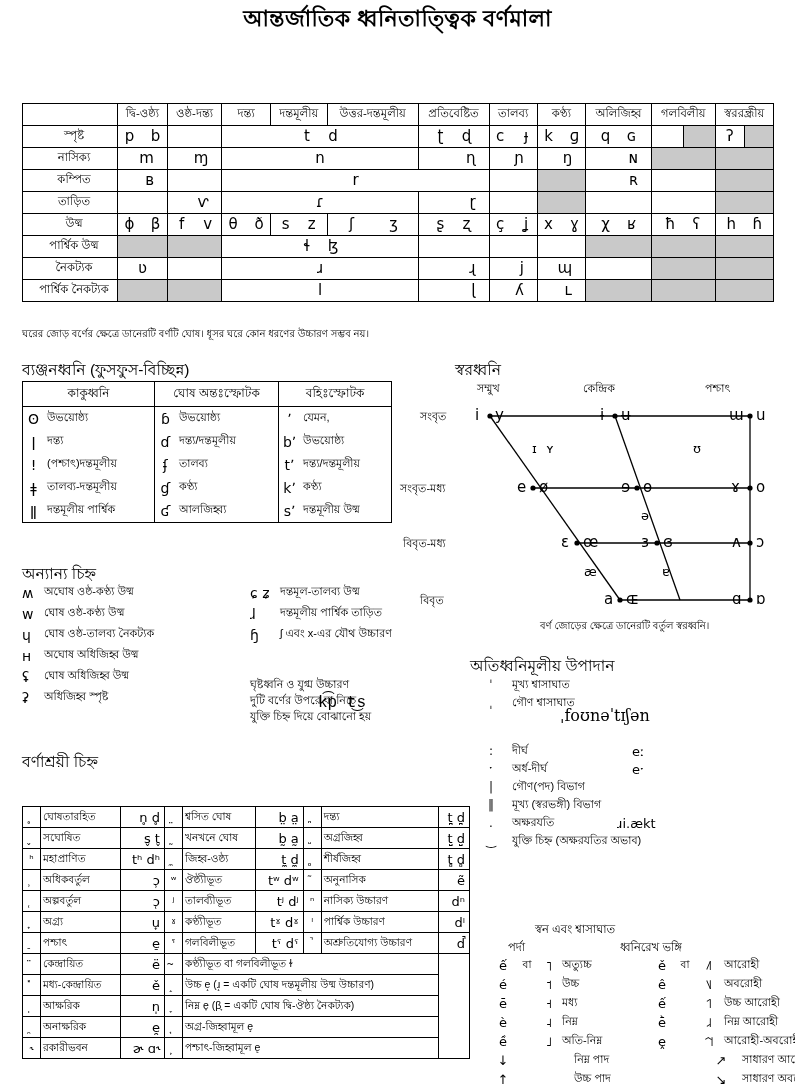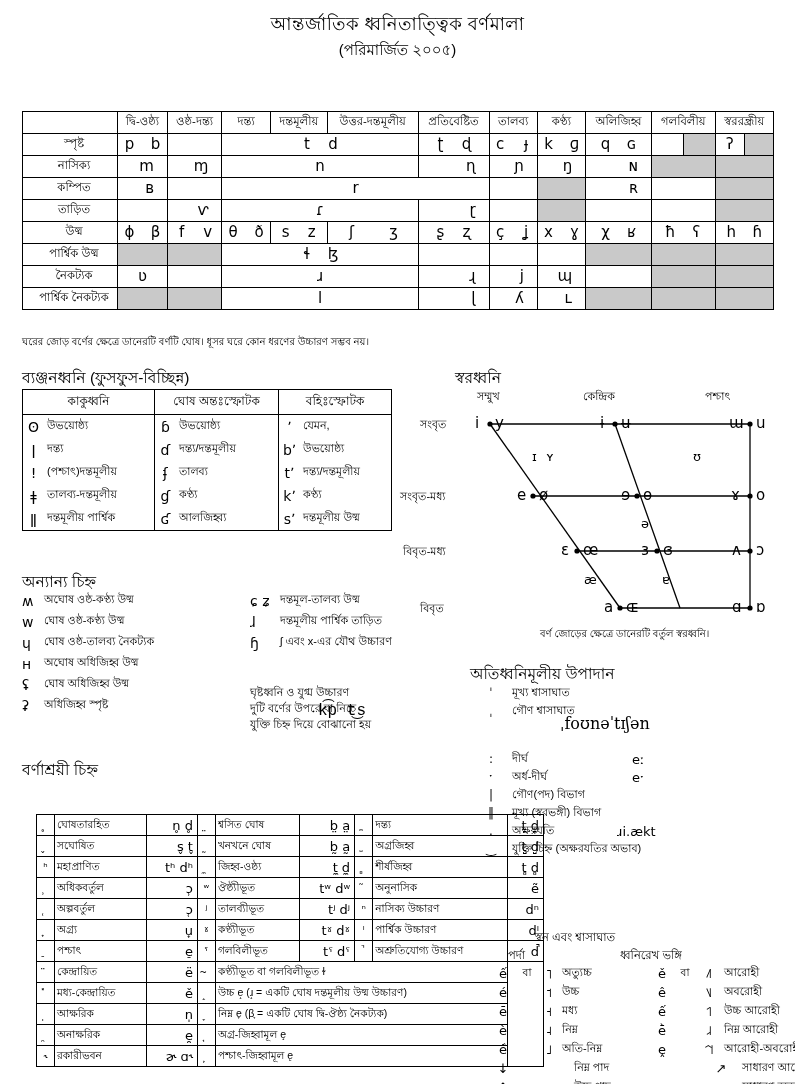--- a/index.html
+++ b/index.html
@@ -5,22 +5,22 @@
   html,body{margin:0;padding:0;}
   body{
     width:795px;height:1084px;background:#fff;color:#000;
     font-family:"Liberation Sans", sans-serif;
     position:relative;overflow:hidden;
   }
   .page{position:relative;width:795px;height:1084px;}
 
   
   .main-title{
-    text-align:center;font-size:18px;font-weight:normal;
-    letter-spacing:.5px;margin:14px 0 0 0;line-height:1.15;
+    text-align:center;font-size:22px;font-weight:bold;
+    letter-spacing:.5px;margin:6px 0 0 0;line-height:1.15;
   }
   .sub-title{text-align:center;font-size:15px;margin:3px 0 0 0;}
   .sec-title{font-size:14.5px;margin:0;padding:0;}
   .sec-title.big{font-size:15.5px;}
 
   
   table{border-collapse:collapse;}
   .ipa{font-family:"DejaVu Sans", sans-serif;}
 
   
@@ -72,21 +72,21 @@
   .orow{display:flex;align-items:center;height:21px;}
   .osym{font-family:"DejaVu Sans",sans-serif;font-size:14px;width:22px;display:inline-block;text-align:left;}
   .ocol2{position:absolute;left:250px;top:576px;width:220px;font-size:11px;}
   .obig{position:absolute;left:250px;top:660px;font-size:11px;line-height:1.45;margin-top:11px;}
   .kpts{position:absolute;left:318px;top:688px;font-family:Liberation Mono, monospace;font-size:16px;}
 
   
   .dia-title{position:absolute;left:22px;top:744px;}
   .dia-sub{position:absolute;left:22px;top:765px;font-size:11.5px;}
   .dia{
-    position:absolute;left:36px;top:800px;width:508px;
+    position:absolute;left:22px;top:800px;width:448px;
     border:1.6px solid #000;font-size:10.5px;
   }
   .dia td{border:1px solid #000;padding:1px 2px;height:18px;vertical-align:middle;}
   .dia td.d{width:13px;text-align:center;font-family:"DejaVu Sans",sans-serif;font-size:11px;}
   .dia td.n{padding-left:2px;white-space:nowrap;}
   .dia td.e{text-align:right;padding-right:4px;font-family:"DejaVu Sans",sans-serif;font-size:13px;white-space:nowrap;}
 
   
   .supra-title{position:absolute;left:470px;top:648px;}
   .supra{position:absolute;left:470px;top:670px;width:320px;font-size:11px;}
@@ -109,21 +109,20 @@
   .tletter2{width:24px;font-family:"DejaVu Sans",sans-serif;font-size:13px;text-align:center;}
   .tbar2{width:26px;font-family:"DejaVu Sans",sans-serif;font-size:13px;text-align:center;}
   .tname2{padding-left:2px;white-space:nowrap;}
 </style>
 </head>
 <body>
 
 <div class="page">
 
   <div class="main-title">আন্তর্জাতিক ধ্বনিতাত্ত্বিক বর্ণমালা</div>
-  <div class="sub-title">(পরিমার্জিত ২০০৫)</div>
 
 
   <table class="pulmonic">
     <tbody>
         <tr>
       <th style="width:86px;border-top:0;border-left:0;"></th>
       <th>দ্বি-ওষ্ঠ্য</th>
       <th>ওষ্ঠ-দন্ত্য</th>
       <th>দন্ত্য</th>
       <th>দন্তমূলীয়</th>

